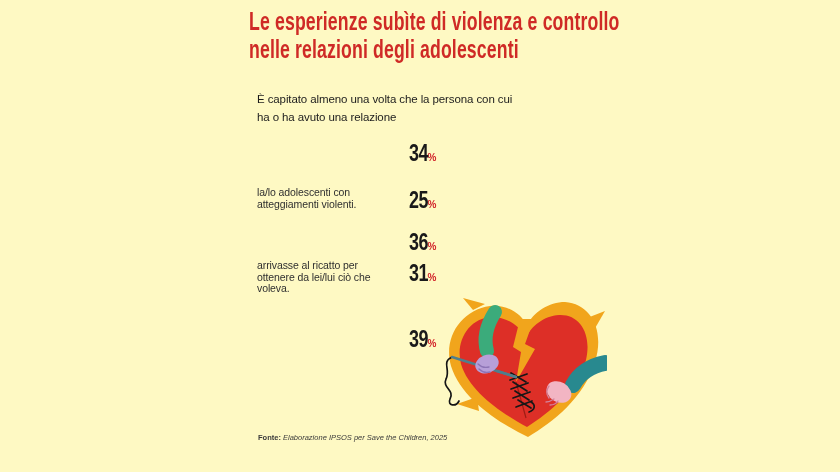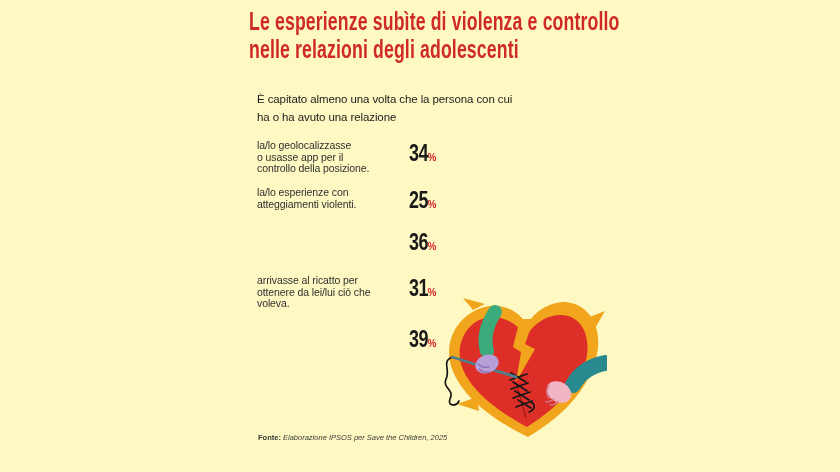--- a/index.html
+++ b/index.html
@@ -12,21 +12,21 @@
     font-size:26px;line-height:28px;font-weight:bold;color:#cf2a26;
     white-space:pre-line;transform:scaleX(0.68);transform-origin:0 0;
     letter-spacing:0.2px;
   }
   .subtitle{
     position:absolute;left:257px;top:90px;margin:0;
     font-size:11.5px;line-height:18px;font-weight:normal;color:#1c1c1c;
     white-space:pre-line;letter-spacing:-0.1px;
   }
   .row{position:absolute;left:257px;width:250px;}
-  .row-1{top:140px}.row-2{top:187px}.row-3{top:229px}.row-4{top:275px}.row-5{top:326px}
+  .row-1{top:140px}.row-2{top:187px}.row-3{top:229px}.row-4{top:260px}.row-5{top:326px}
   .row .text{
     margin:0;font-size:10.5px;line-height:11.6px;color:#2f2f2f;
     white-space:pre-line;letter-spacing:-0.1px;width:150px;
   }
   .value{
     position:absolute;left:152px;top:2px;display:flex;align-items:flex-end;justify-content:center;
   }
   .num{
     font-size:23px;line-height:22px;font-weight:bold;color:#1a1a1a;
     transform:scaleX(0.78);transform-origin:0 100%;
@@ -49,31 +49,28 @@
 
 <div class="canvas">
 
   <h1 class="title">Le esperienze subìte di violenza e controllo
 nelle relazioni degli adolescenti</h1>
 
   <p class="subtitle">È capitato almeno una volta che la persona con cui
 ha o ha avuto una relazione</p>
 
   <div class="row row-1">
-    <p class="text">la/lo geolocalizzasse
-o usasse app per il
-controllo della posizione.</p>
     <div class="value">
       <span class="num">34</span>
       <span class="pct">%</span>
     </div>
   </div>
 
   <div class="row row-2">
-    <p class="text">la/lo  esperienze con
+    <p class="text">la/lo  adolescenti con
 atteggiamenti violenti.</p>
     <div class="value">
       <span class="num">25</span>
       <span class="pct">%</span>
     </div>
   </div>
 
   <div class="row row-3">
     <div class="value">
       <span class="num">36</span>

